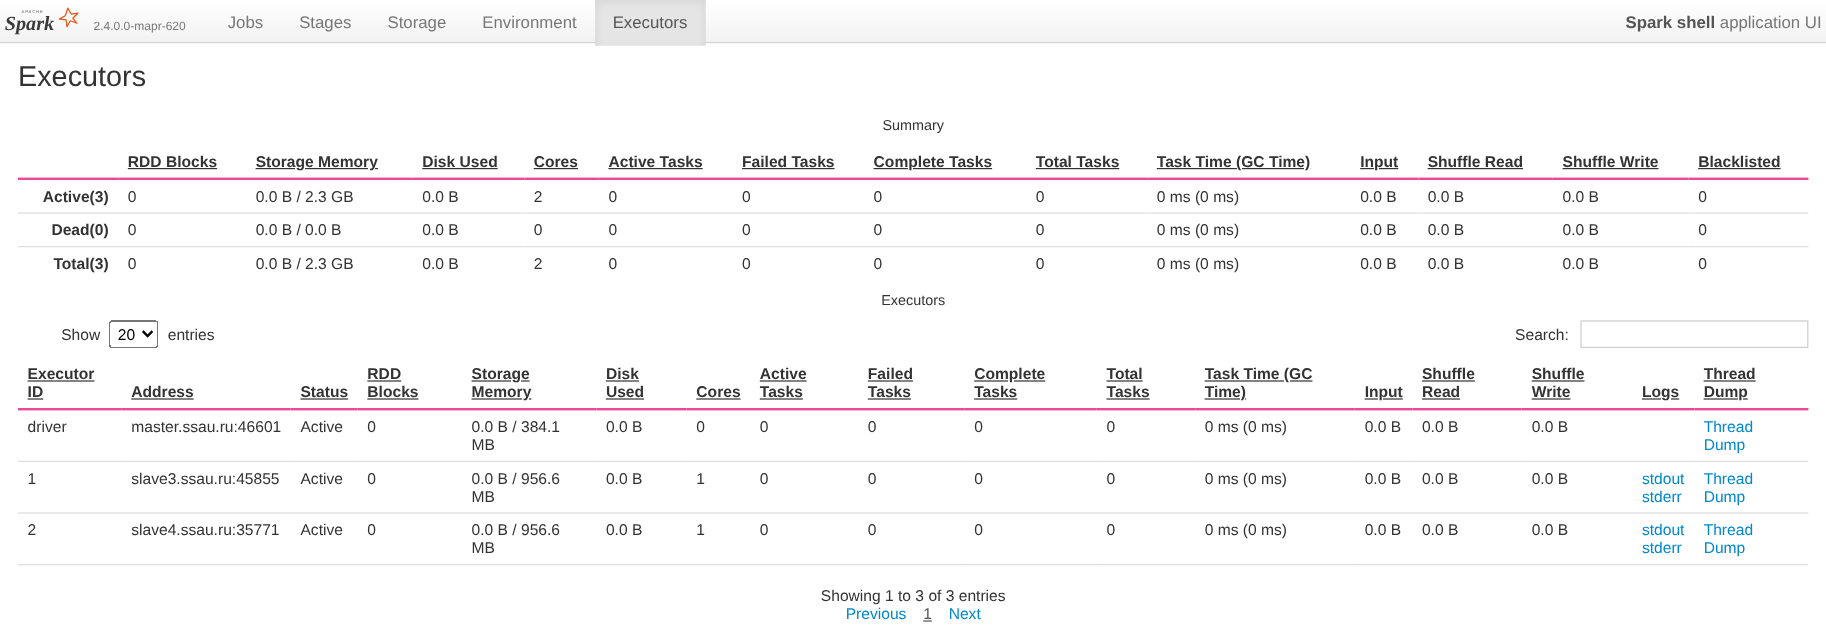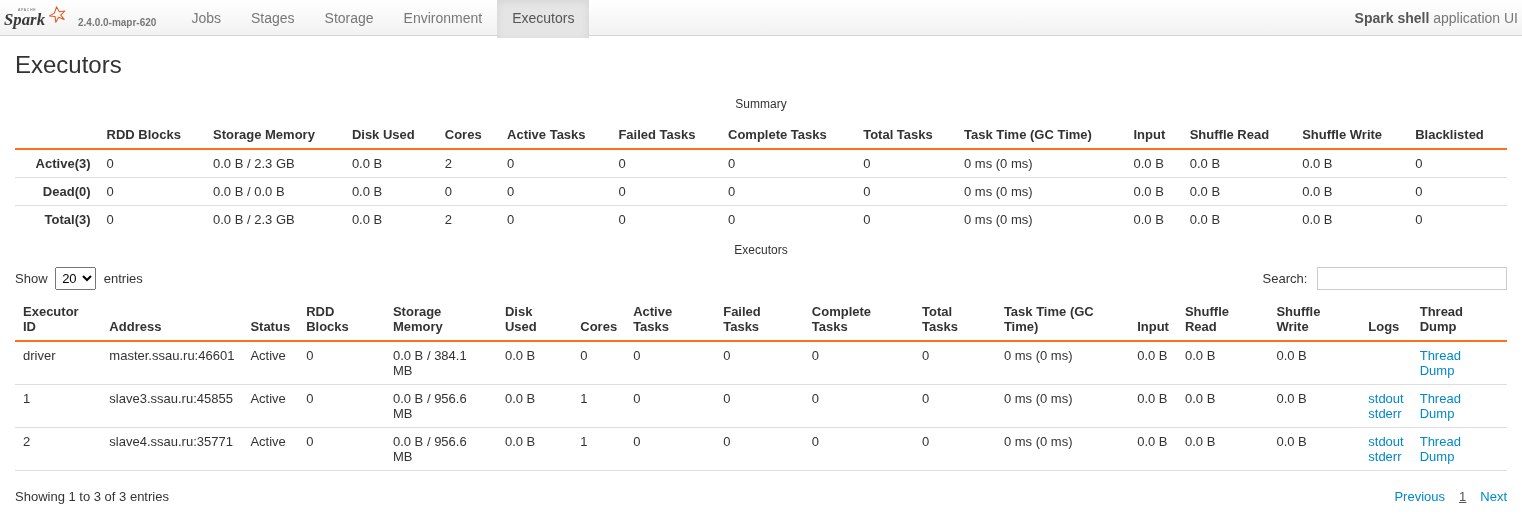--- a/index.html
+++ b/index.html
@@ -28,21 +28,20 @@
     }
     .spark-logo svg {
       width: 70px;
       height: 32px;
     }
     .navbar-version {
       font-size: 10px;
       color: #777;
       margin-left: 4px;
       margin-top: 10px;
-      font-weight: bold;
     }
     .nav-tabs {
       display: flex;
       list-style: none;
       height: 40px;
       align-items: flex-start;
     }
     .nav-tabs li {
       display: flex;
       align-items: center;
@@ -90,23 +89,24 @@
     table {
       width: 100%;
       border-collapse: collapse;
       margin-bottom: 10px;
     }
     table th {
       text-align: left;
       font-weight: bold;
       padding: 6px 8px;
       border-top: 1px solid #ddd;
-      border-bottom: 2px solid #f97316;
+      border-bottom: 2px solid #ec4899;
       vertical-align: bottom;
       font-size: 13px;
+      text-decoration: underline;
     }
     table td {
       padding: 6px 8px;
       border-top: 1px solid #ddd;
       vertical-align: top;
       font-size: 13px;
     }
     .summary-table th:first-child {
       border-top: none;
     }
@@ -119,20 +119,21 @@
     .row-header {
       font-weight: bold;
       text-align: right;
     }
     .table-controls {
       display: flex;
       justify-content: space-between;
       align-items: center;
       margin-bottom: 8px;
       font-size: 13px;
+      margin-left: 36px;
     }
     .show-entries select {
       margin: 0 4px;
       font-size: 13px;
       padding: 2px;
     }
     .search-box input {
       border: 1px solid #ccc;
       padding: 3px 6px;
       font-size: 13px;
@@ -152,20 +153,21 @@
     }
     .log-links a {
       display: block;
     }
     .footer {
       display: flex;
       justify-content: space-between;
       align-items: center;
       font-size: 13px;
       padding-top: 8px;
+      flex-direction: column;
     }
     .pagination {
       display: flex;
       gap: 14px;
       align-items: flex-end;
     }
     .pagination .page-current {
       color: #555;
       text-decoration: underline;
     }

